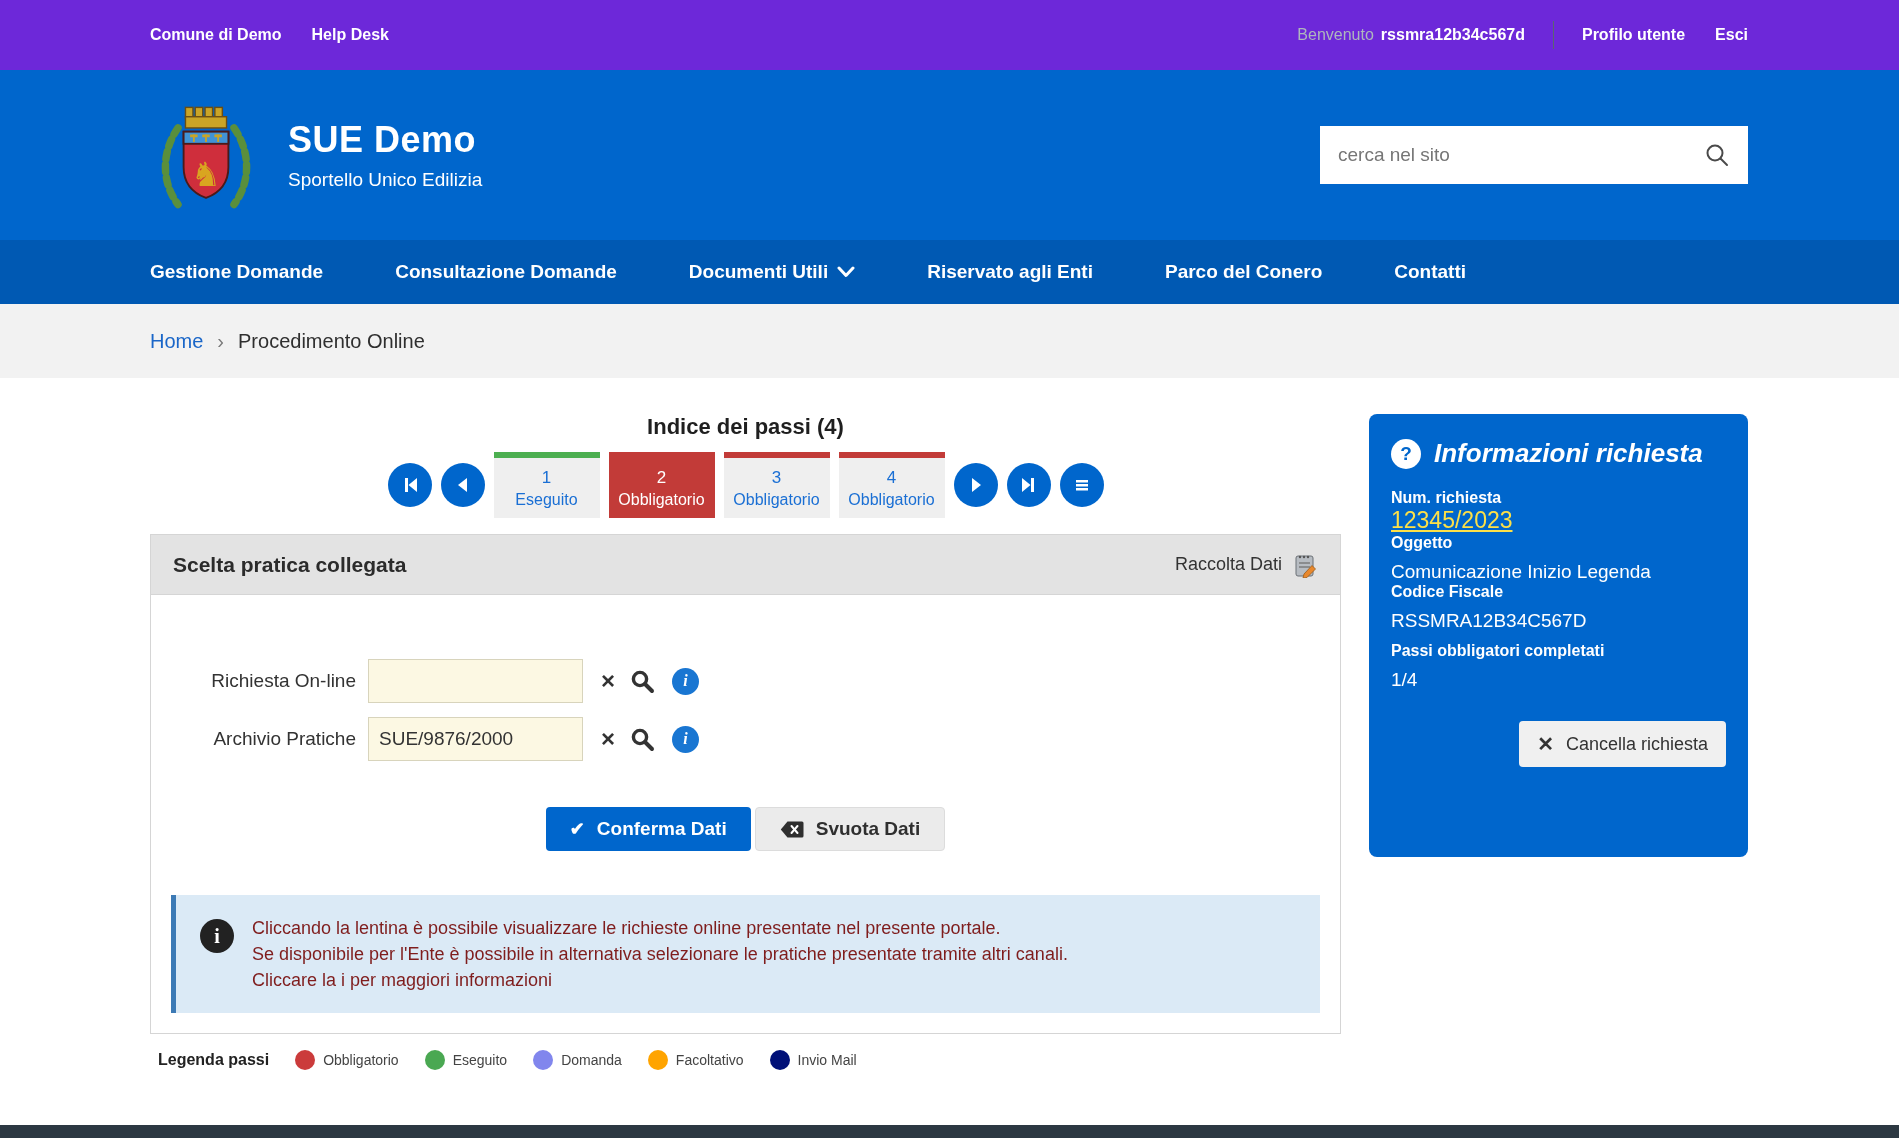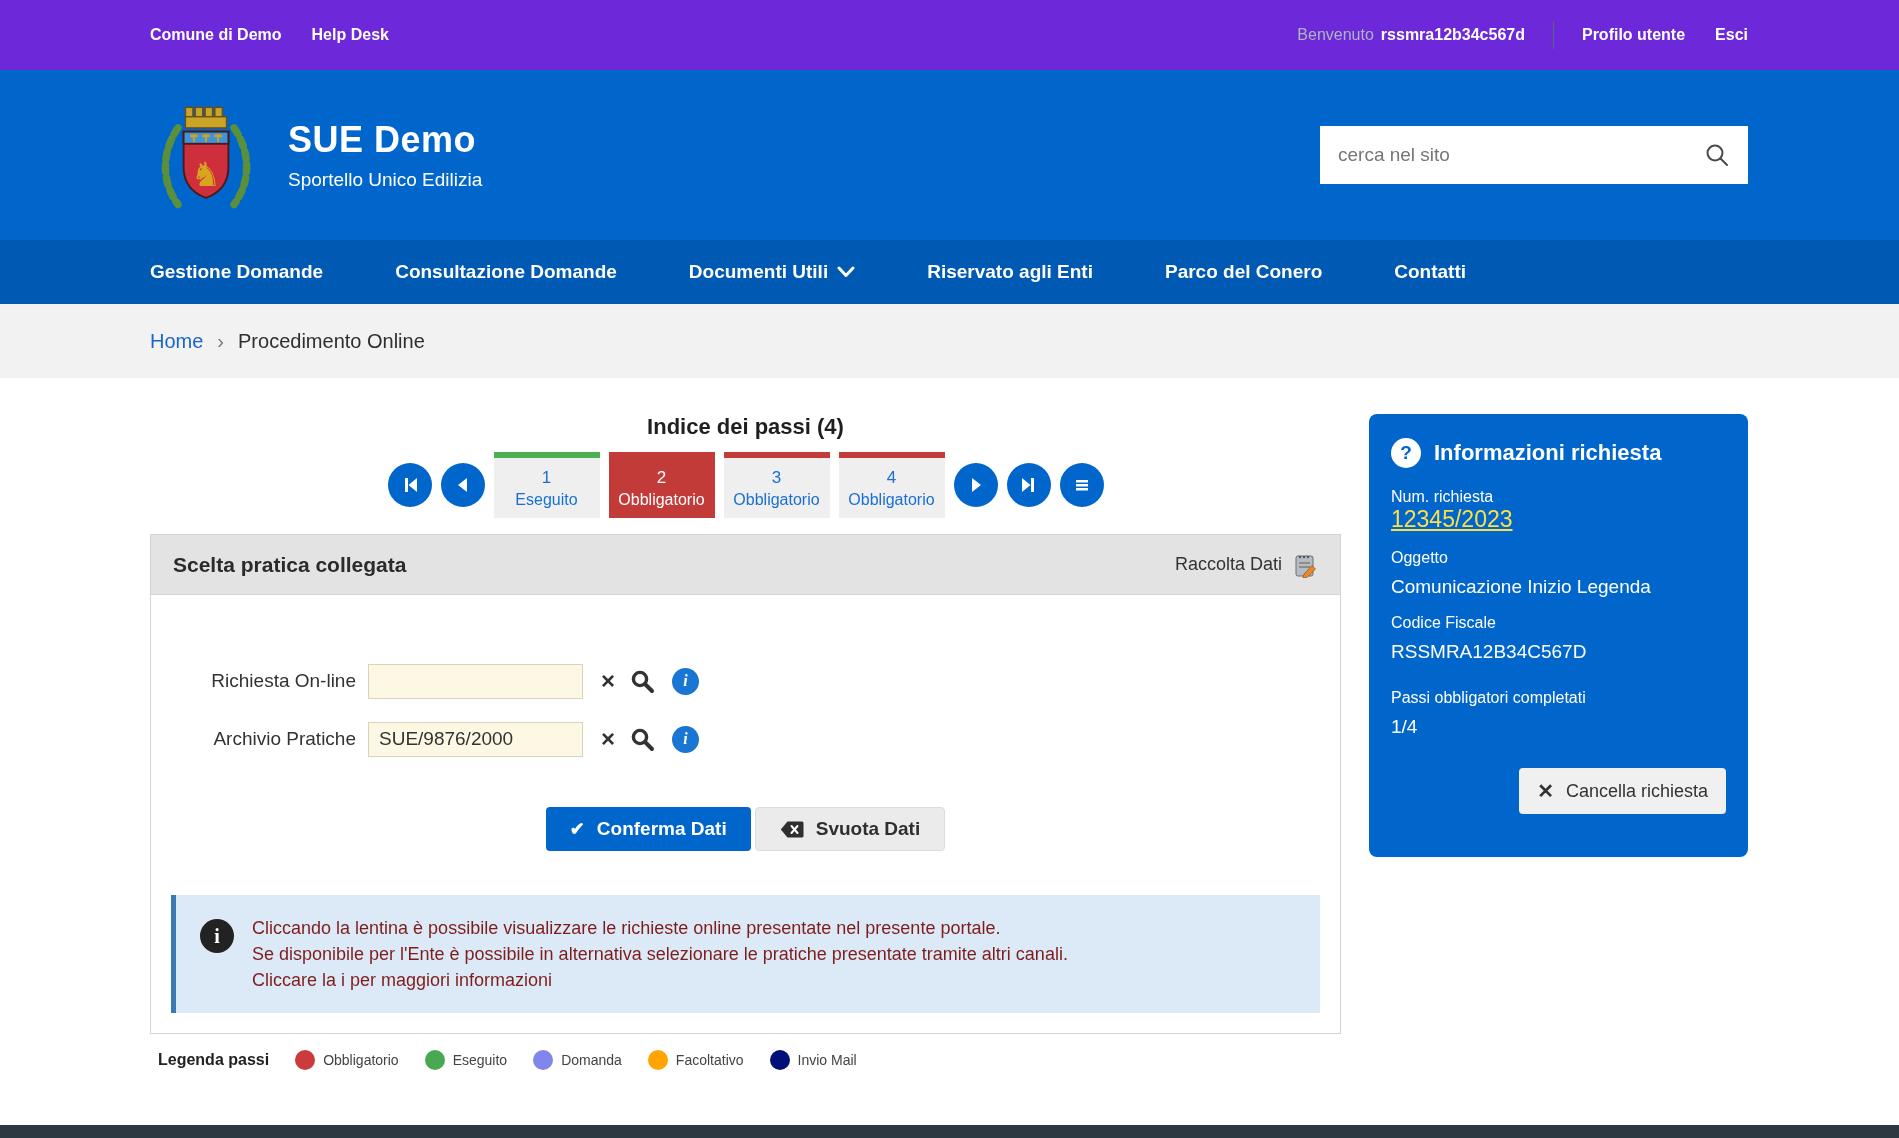--- a/index.html
+++ b/index.html
@@ -65,21 +65,21 @@
   
   .panel { margin-top:16px; border:1px solid #d5d5d5; }
   .panel-header { background:#e3e3e3; height:60px; display:flex; align-items:center; padding:0 22px; border-bottom:1px solid #d5d5d5; }
   .panel-title { font-size:21px; font-weight:bold; color:#2b2b2b; }
   .panel-action { margin-left:auto; display:flex; align-items:center; gap:10px; font-size:18px; color:#333; cursor:pointer; }
   .panel-body { background:#fff; padding-bottom:20px; }
 
   .form-area { padding-top:64px; display:flex; flex-direction:column; gap:14px; }
   .form-row { display:flex; align-items:center; height:44px; }
   .form-row label { width:205px; text-align:right; font-size:19px; color:#333; margin-right:12px; }
-  .field-input { width:215px; height:35px; background:#fcf8e3; border:1px solid #d8d4bc; font-size:19px; padding:0 10px; color:#333; font-family:"Liberation Sans",sans-serif; outline:none; }
+  .field-input { width:215px; height:44px; background:#fcf8e3; border:1px solid #d8d4bc; font-size:19px; padding:0 10px; color:#333; font-family:"Liberation Sans",sans-serif; outline:none; }
   .icon-btn { background:none; border:none; cursor:pointer; display:flex; align-items:center; justify-content:center; }
   .clear-x { font-size:24px; font-weight:bold; color:#333; margin-left:18px; line-height:1; }
   .mag-btn { margin-left:14px; }
   .info-dot { margin-left:16px; width:27px; height:27px; border-radius:50%; background:#1976d2; color:#fff; font-size:16px; font-weight:bold; font-style:italic; display:flex; align-items:center; justify-content:center; font-family:"Liberation Serif",serif; }
 
   .btn-row { display:flex; justify-content:center; gap:4px; margin-top:46px; }
   .btn { height:44px; border:none; border-radius:4px; font-size:19px; font-weight:bold; display:flex; align-items:center; gap:12px; padding:0 24px; cursor:pointer; font-family:"Liberation Sans",sans-serif; }
   .btn-primary { background:#0066cc; color:#fff; }
   .btn-primary .check { font-size:18px; }
   .btn-secondary { background:#ebebeb; color:#2f2f2f; border:1px solid #dcdcdc; }
@@ -92,22 +92,22 @@
   .legend { display:flex; align-items:center; gap:26px; margin-top:16px; padding-left:8px; }
   .legend-title { font-size:16px; font-weight:bold; color:#222; }
   .legend-item { display:flex; align-items:center; gap:8px; }
   .legend-dot { width:20px; height:20px; border-radius:50%; flex:none; }
   .legend-label { font-size:14px; color:#444; }
 
   
   .sidepanel { background:#0066cc; border-radius:8px; color:#fff; padding:24px 22px 22px 22px; min-height:443px; }
   .sp-header { display:flex; align-items:center; gap:13px; margin-bottom:20px; }
   .sp-qicon { width:30px; height:30px; border-radius:50%; background:#fff; color:#0066cc; font-weight:bold; font-size:19px; display:flex; align-items:center; justify-content:center; flex:none; }
-  .sp-title { font-size:22px; font-weight:bold; }
-  .sp-label { font-size:16px; font-weight:normal; margin-top:16px; }
+  .sp-title { font-size:26px; font-weight:bold;font-style:italic; }
+  .sp-label { font-size:16px; font-weight:bold; }
   .sp-value { font-size:19px; margin-top:9px; font-weight:normal; }
   .sp-link { font-size:23px; text-decoration:underline; color:#fde047; display:inline-block; cursor:pointer; }
   .sp-gap { height:10px; }
   .sp-btn-row { display:flex; justify-content:flex-end; margin-top:30px; }
   .sp-btn { background:#f0f0f0; border:none; border-radius:4px; color:#333; font-size:18px; display:flex; align-items:center; gap:12px; padding:11px 18px; cursor:pointer; font-family:"Liberation Sans",sans-serif; }
   .sp-btn .x { font-size:20px; font-weight:bold; }
 
   .footer-bar { height:13px; background:#2c3842; margin-top:auto; flex:none; }
 </style>
 </head>

